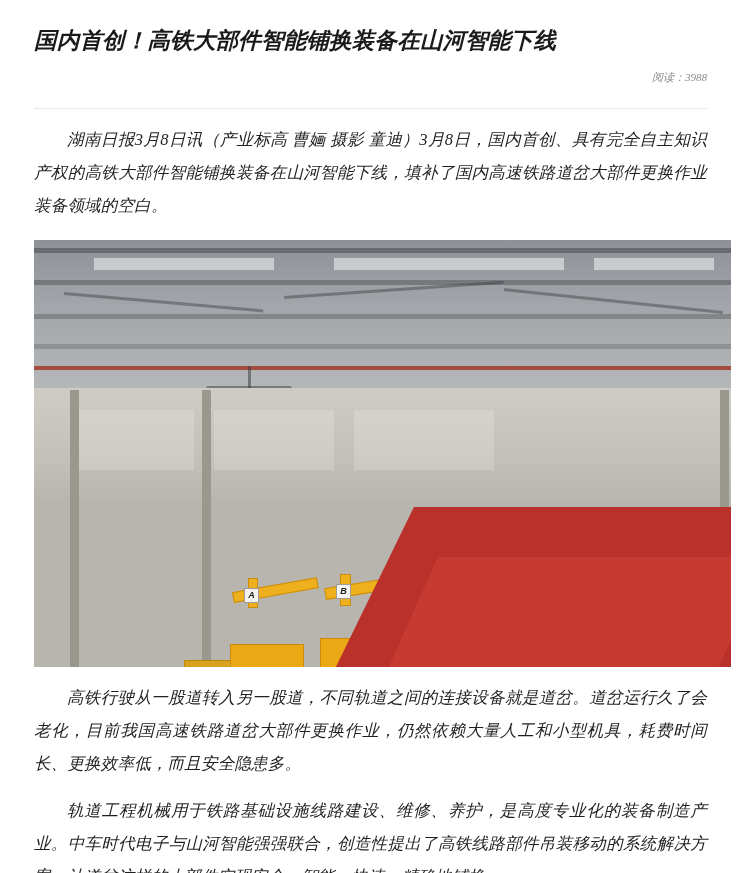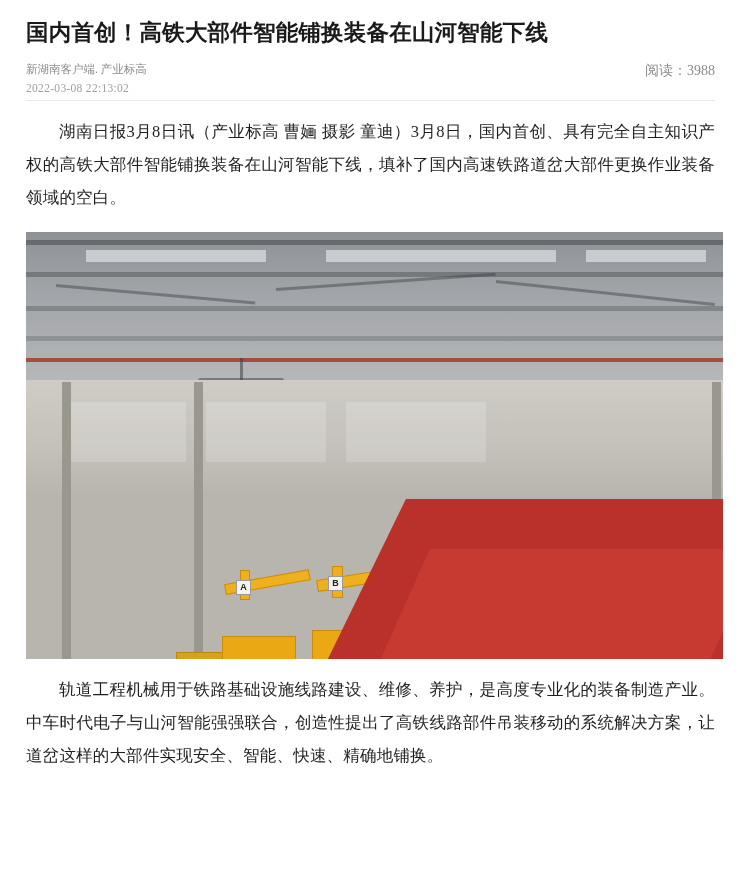--- a/index.html
+++ b/index.html
@@ -11,23 +11,24 @@
     width: 741px;
     height: 873px;
     overflow: hidden;
     font-family: "Liberation Sans", sans-serif;
     color: #222222;
   }
   .page {
     width: 741px;
     height: 873px;
     box-sizing: border-box;
-    padding: 4px;
+    padding: 12px;
     position: relative;
     background: #fff;
+    font-style: italic;
   }
   .headline {
     margin: 0;
     padding: 14px 22px 0 22px;
     font-family: "Liberation Serif", serif;
     font-weight: bold;
     font-size: 22.5px;
     line-height: 1.35;
     color: #1a1a1a;
     letter-spacing: 0.2px;
@@ -50,21 +51,21 @@
   }
   .meta-time {
     display: block;
     color: #a0a0a0;
     letter-spacing: 0.3px;
   }
   .meta-right {
     position: absolute;
     right: 0;
     top: 2px;
-    font-size: 14px;
+    font-size: 11px;
     color: #8c8c8c;
     font-family: "Liberation Serif", serif;
   }
   .article {
     padding: 0 22px;
   }
   .article p {
     margin: 14px 0 0 0;
     font-family: "Liberation Serif", serif;
     font-size: 16.5px;
@@ -217,24 +218,20 @@
   }
 </style>
 </head>
 <body>
 
 <div class="page">
 
   <h1 class="headline">国内首创！高铁大部件智能铺换装备在山河智能下线</h1>
 
   <div class="meta-row">
-    <div class="meta-left">
-      <span class="meta-source">新湖南客户端. 产业标高</span>
-      <span class="meta-time">2022-03-08 22:13:02</span>
-    </div>
     <div class="meta-right">阅读：3988</div>
   </div>
 
   <div class="article">
 
     <p>湖南日报3月8日讯（产业标高 曹婳 摄影 童迪）3月8日，国内首创、具有完全自主知识产权的高铁大部件智能铺换装备在山河智能下线，填补了国内高速铁路道岔大部件更换作业装备领域的空白。</p>
 
     <div class="figure">
       <div class="photo">
 
@@ -290,15 +287,16 @@
         <div class="mdark" style="left:520px; top:424px; width:126px; height:18px;"></div>
         <div class="arm" style="left:470px; top:352px; width:130px; height:15px; transform:rotate(-16deg);"></div>
 
         <div class="ribbon" style="left:452px; top:382px; width:44px; height:52px;"></div>
 
         <div class="carpet"></div>
         <div class="carpet2"></div>
       </div>
     </div>
 
+    <p>高铁行驶从一股道转入另一股道，不同轨道之间的连接设备就是道岔。道岔运行久了会老化，目前我国高速铁路道岔大部件更换作业，仍然依赖大量人工和小型机具，耗费时间长、更换效率低，而且安全隐患多。</p>
     <p>轨道工程机械用于铁路基础设施线路建设、维修、养护，是高度专业化的装备制造产业。中车时代电子与山河智能强强联合，创造性提出了高铁线路部件吊装移动的系统解决方案，让道岔这样的大部件实现安全、智能、快速、精确地铺换。</p>
   </div>
 </div>
 
 </body></html>

